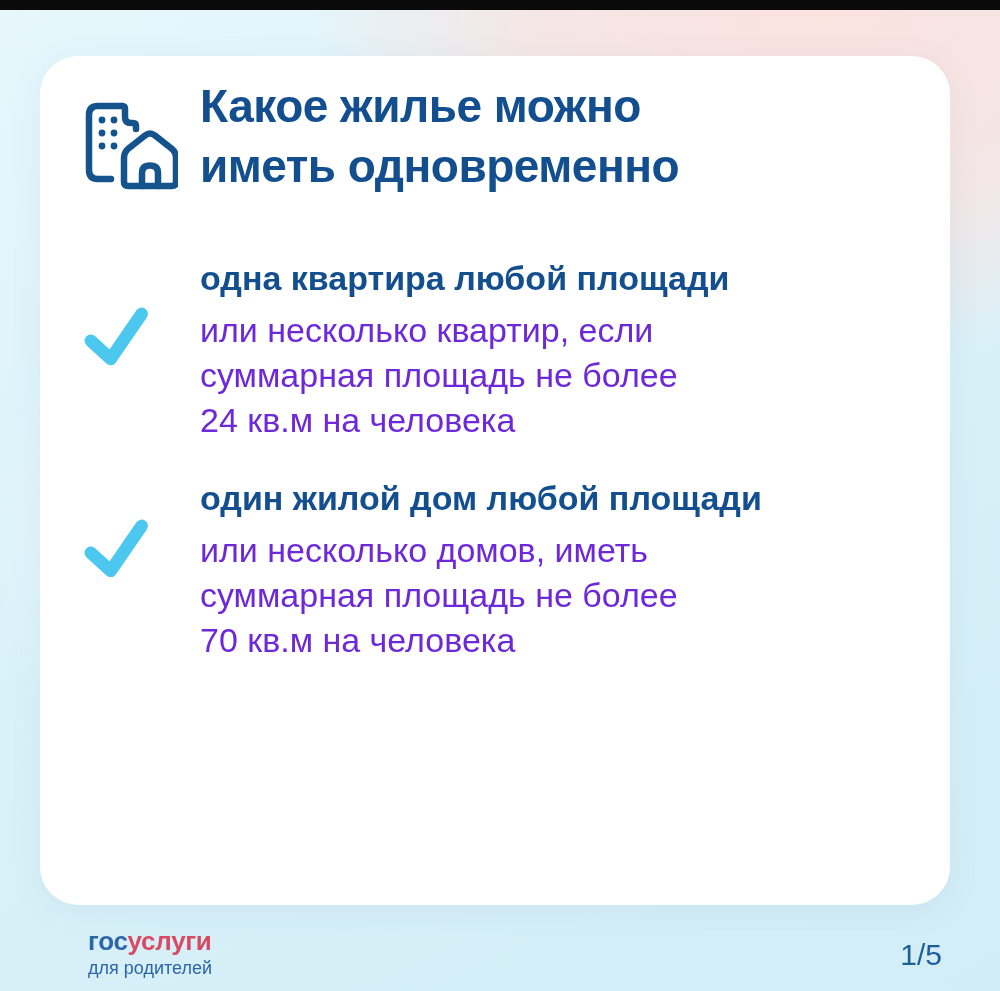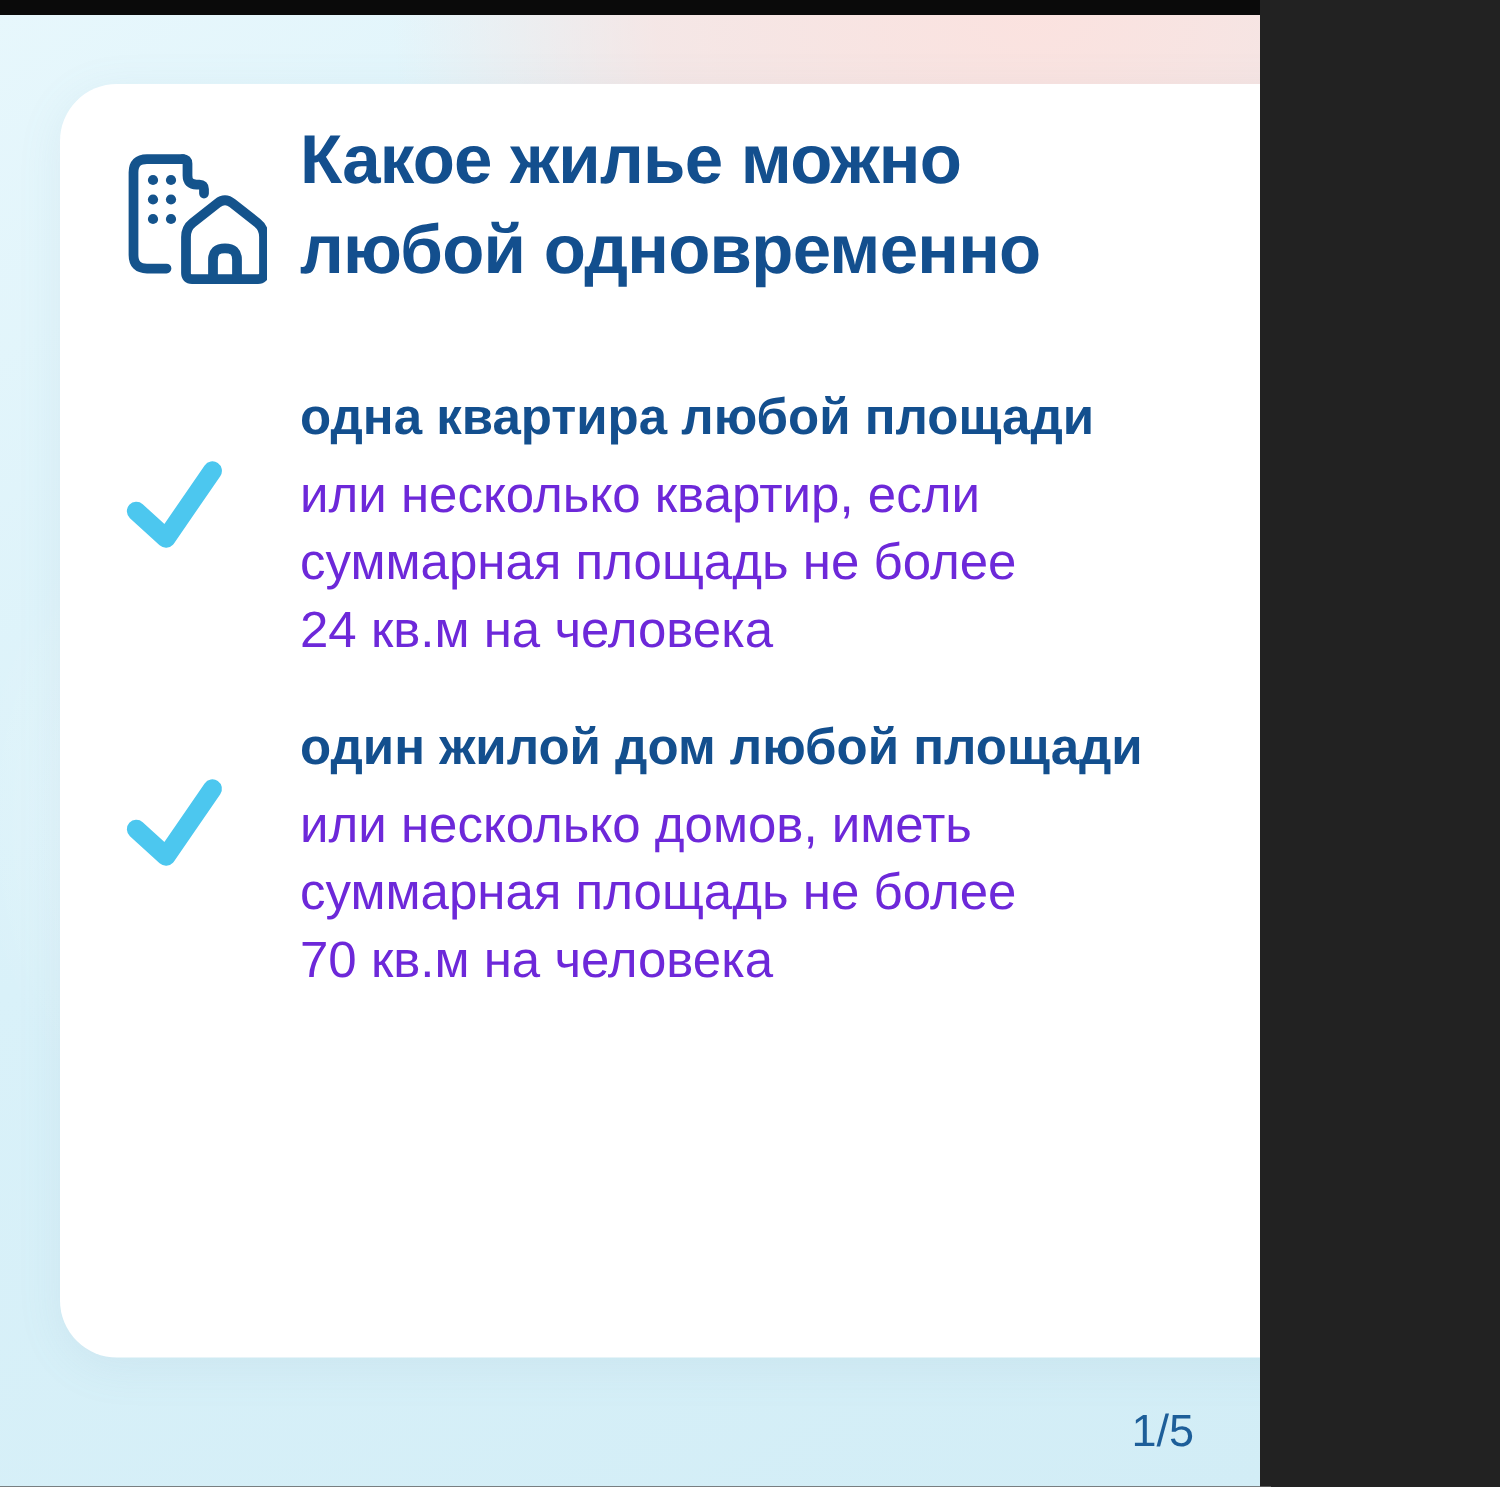--- a/index.html
+++ b/index.html
@@ -1,18 +1,18 @@
 <!DOCTYPE html>
 <html><head>
 <meta charset="utf-8">
 <style>
   html, body { margin: 0; padding: 0; background: #222; }
   .screen {
     position: relative;
-    width: 840px;
+    width: 1000px;
     height: 991px;
     overflow: hidden;
     font-family: "Liberation Sans", sans-serif;
     background:
       radial-gradient(75% 55% at 82% 0%, #fbe2df 0%, rgba(251,226,223,0.75) 40%, rgba(251,226,223,0) 68%),
       radial-gradient(60% 45% at 40% 55%, #ffffff 0%, rgba(255,255,255,0) 70%),
       linear-gradient(150deg, #e7f7fc 0%, #d9f1f9 45%, #d2edf6 100%);
   }
   .black-bar {
     position: absolute; top: 0; left: 0; width: 100%; height: 10px;
@@ -59,21 +59,21 @@
   }
   .logo-name {
     font-size: 26px; font-weight: 700; letter-spacing: -0.3px; line-height: 30px;
   }
   .logo-part-blue { color: #2b66a8; }
   .logo-part-red { color: #d84a63; }
   .logo-subtitle {
     font-size: 18px; font-weight: 400; color: #2b66a8; line-height: 22px; margin-top: 1px;
   }
   .page-indicator {
-    position: absolute; right: 44px; top: 938px;
+    position: absolute; right: 58px; top: 938px;
     font-size: 30px; font-weight: 400; color: #1d5e99; text-align: right;
   }
 </style>
 </head>
 <body>
 
 <div class="screen">
   <div class="black-bar"></div>
 
   <div class="card">
@@ -92,21 +92,21 @@
           <circle cx="24" cy="50" r="3.4"></circle>
             <circle cx="36" cy="50" r="3.4"></circle>
         </g>
         <path d="M46 86 L46 62 Q46 56 50.5 52.5 L67 39.5 Q72 35.5 77 39.5 L93.5 52.5 Q98 56 98 62 L98 86 Q98 90 94 90 L50 90 Q46 90 46 86 Z" fill="#ffffff" stroke="#14538c" stroke-width="6.5" stroke-linejoin="round"></path>
         <path d="M64 90 L64 77 Q64 69.5 72 69.5 Q80 69.5 80 77 L80 90" fill="none" stroke="#14538c" stroke-width="6.5" stroke-linecap="round" stroke-linejoin="round"></path>
       </svg>
     </span>
 
     <div class="page-title">
       <div>Какое жилье можно</div>
-      <div>любой одновременно</div>
+      <div>иметь одновременно</div>
     </div>
 
     <div class="item item1">
       <span class="check">
         <svg width="70" height="70" viewBox="0 0 72 72" style="transform:rotate(-4deg)">
           <path d="M9 37 L28 57 L63 13" fill="none" stroke="#4cc7ef" stroke-width="13" stroke-linecap="round" stroke-linejoin="round"></path>
         </svg>
       </span>
       <div class="item-heading">одна квартира любой площади</div>
       <div class="item-body-line">или несколько квартир, если</div>
@@ -122,15 +122,21 @@
       </span>
       <div class="item-heading">один жилой дом любой площади</div>
       <div class="item-body-line">или несколько домов, иметь</div>
       <div class="item-body-line">суммарная площадь не более</div>
       <div class="item-body-line">70 кв.м на человека</div>
     </div>
 
 
   </div>
 
+  <div class="logo">
+    <div class="logo-name">
+      <span class="logo-part-blue">гос</span><span class="logo-part-red">услуги</span>
+    </div>
+    <div class="logo-subtitle">для родителей</div>
+  </div>
 
   <div class="page-indicator">1/5</div>
 </div>
 
 </body></html>

